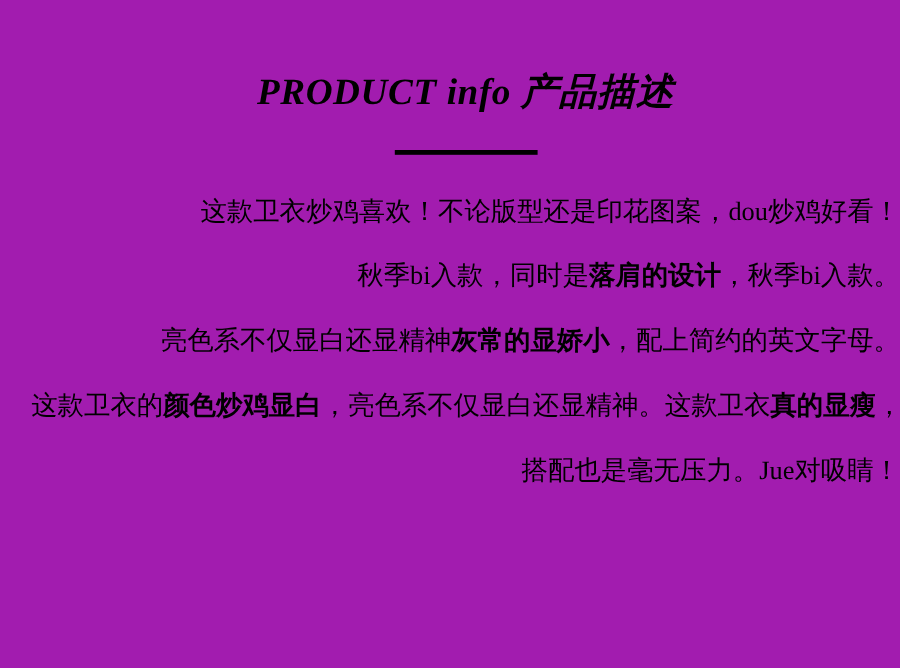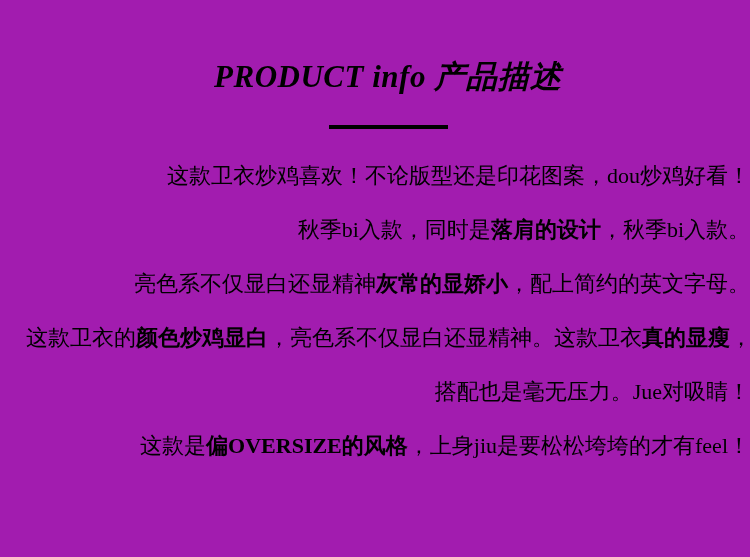--- a/index.html
+++ b/index.html
@@ -61,15 +61,14 @@
   <div class="header">
     <h1 class="title"><span class="title-en">PRODUCT info</span><span class="title-zh">产品描述</span></h1>
     <div class="divider"></div>
   </div>
   <div class="description">
       <p class="desc-line"><span class="seg">这款卫衣炒鸡喜欢！不论版型还是印花图案，dou炒鸡好看！</span></p>
       <p class="desc-line"><span class="seg">秋季bi入款，同时是</span><span class="seg seg-bold">落肩的设计</span><span class="seg">，秋季bi入款。</span></p>
       <p class="desc-line"><span class="seg">亮色系不仅显白还显精神</span><span class="seg seg-bold">灰常的显娇小</span><span class="seg">，配上简约的英文字母。</span></p>
       <p class="desc-line"><span class="seg">这款卫衣的</span><span class="seg seg-bold">颜色炒鸡显白</span><span class="seg">，亮色系不仅显白还显精神。这款卫衣</span><span class="seg seg-bold">真的显瘦</span><span class="seg">，</span></p>
       <p class="desc-line"><span class="seg">搭配也是毫无压力。Jue对吸睛！</span></p>
-      <p class="desc-line"><span class="seg">这款是</span><span class="seg seg-bold">偏OVERSIZE的风格</span><span class="seg">，上身jiu是要松松垮垮的才有feel！</span></p>
     </div>
 </div>
 
 </body></html>

